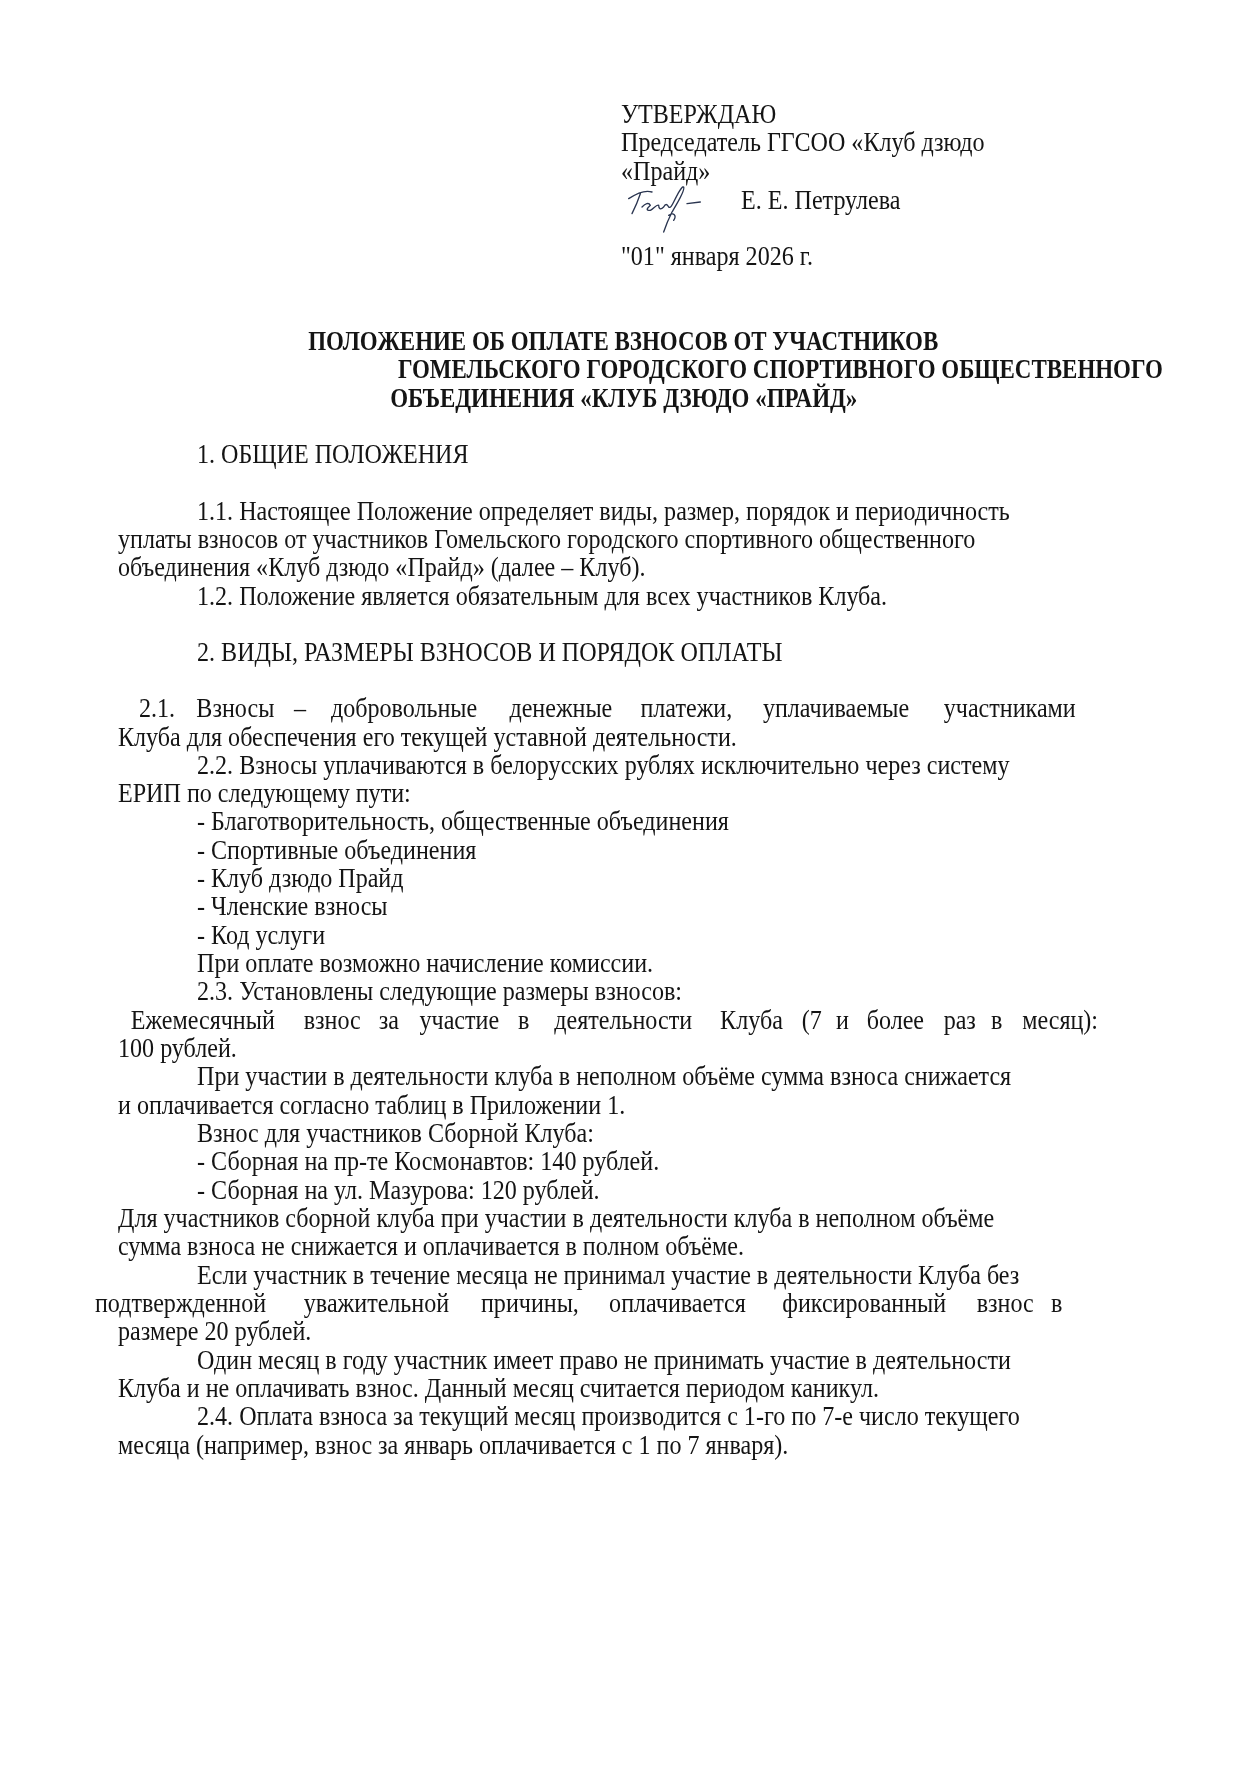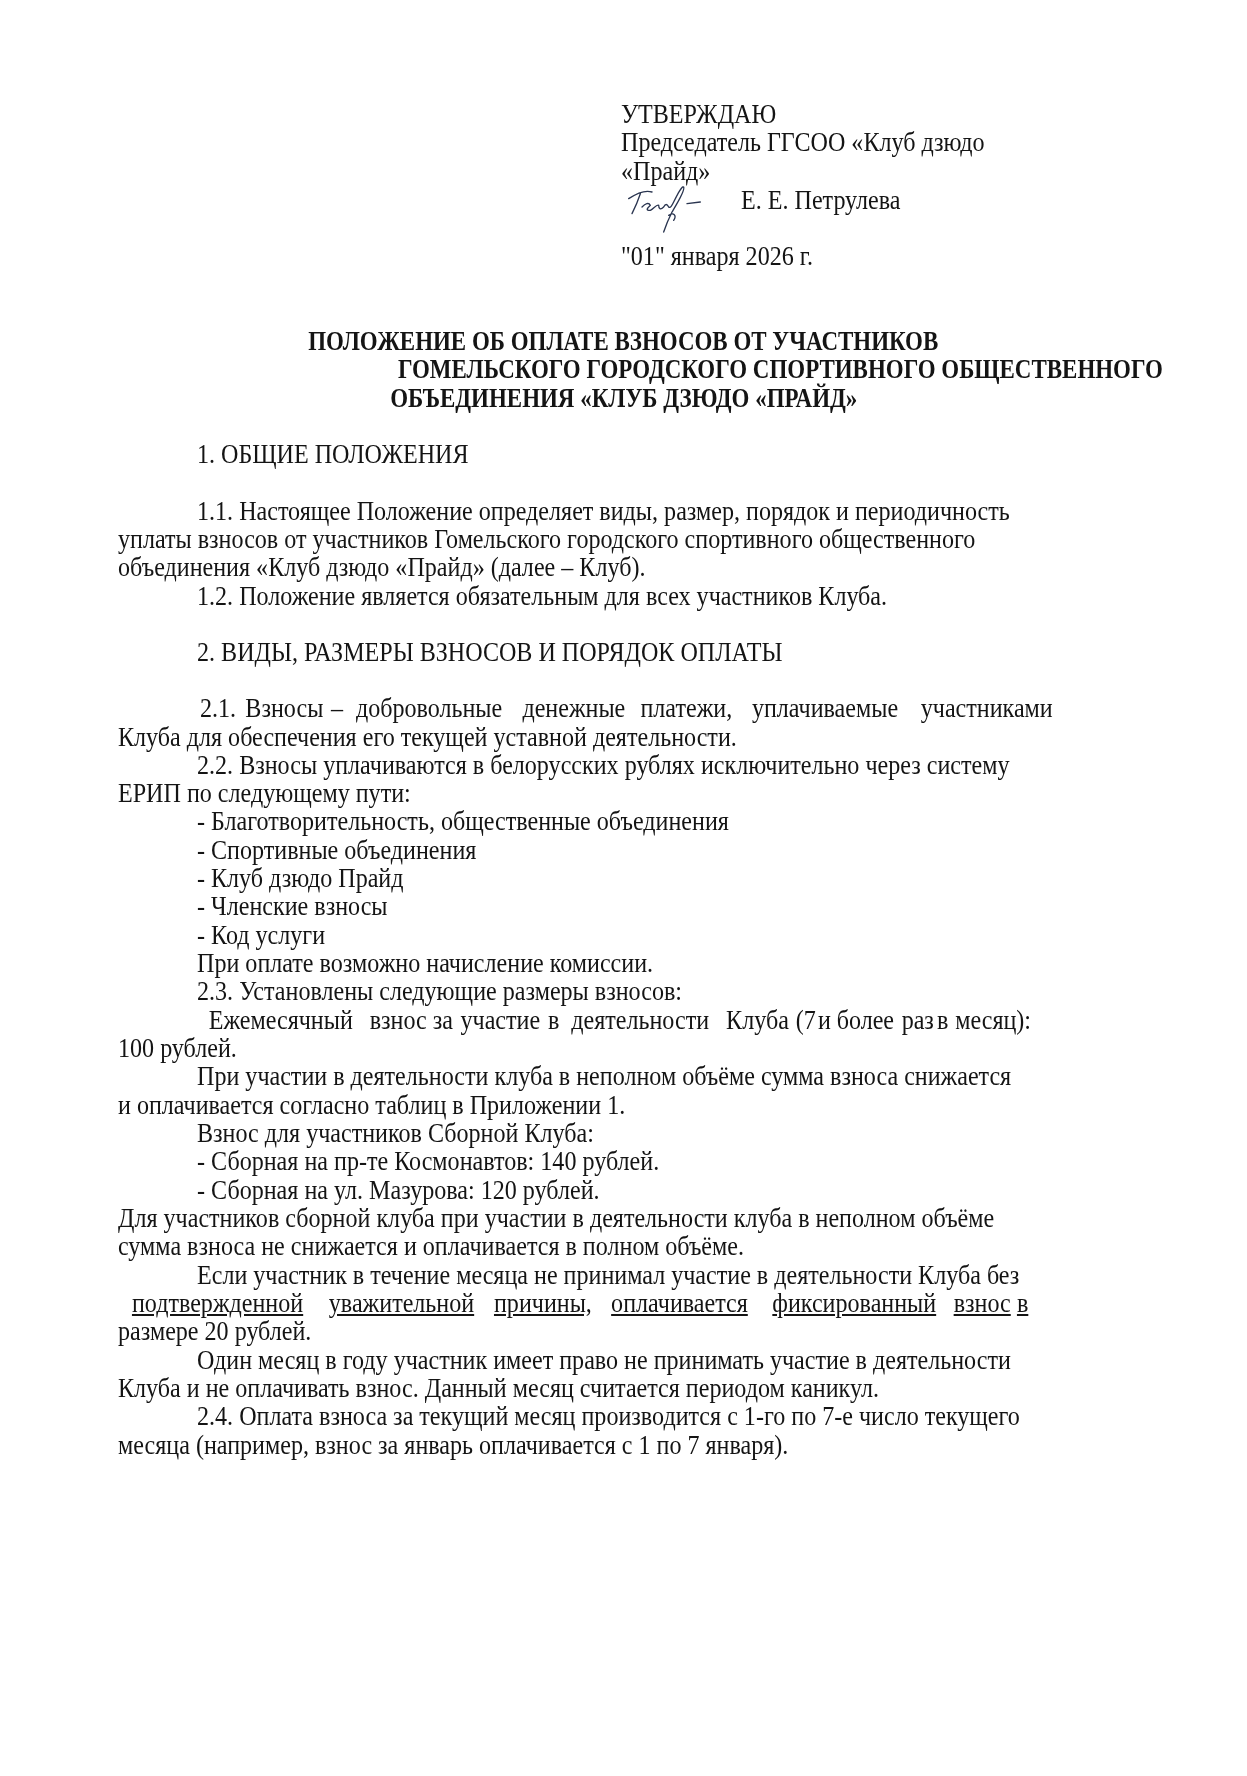--- a/index.html
+++ b/index.html
@@ -11,21 +11,21 @@
     .page { position: absolute; left: 0; top: 0; width: 1247px; height: 1776px; }
     .t {
       position: absolute; white-space: nowrap;
       font-size: 28px; line-height: 32px;
       transform-origin: 0 0;
     }
     .cond { transform: scaleX(0.86); }
     .bold { font-weight: bold; }
     .center { left: 0; width: 1247px; text-align: center; }
     .center-inner { display: inline-block; transform: scaleX(0.82); transform-origin: 50% 0; }
-    .justify-line { display: flex; justify-content: flex-start; }
+    .justify-line { display: flex; justify-content: center; gap: 12px; }
     .sig { position: absolute; left: 700px; top: 200px; width: 120px; height: 80px; }
   </style>
 </head>
 <body>
 
 <div class="page">
 
   <div>
     <div class="t cond" style="left:621px; top:98px;">УТВЕРЖДАЮ</div>
     <div class="t cond" style="left:621px; top:126px;">Председатель ГГСОО «Клуб дзюдо</div>
@@ -101,21 +101,21 @@
     <div class="t cond" style="left:118px; top:1089px;">и оплачивается согласно таблиц в Приложении 1.</div>
 
     <div class="t cond" style="left:197px; top:1117px;">Взнос для участников Сборной Клуба:</div>
     <div class="t cond" style="left:197px; top:1145px;">- Сборная на пр-те Космонавтов: 140 рублей.</div>
     <div class="t cond" style="left:197px; top:1174px;">- Сборная на ул. Мазурова: 120 рублей.</div>
 
     <div class="t cond" style="left:118px; top:1202px;">Для участников сборной клуба при участии в деятельности клуба в неполном объёме</div>
     <div class="t cond" style="left:118px; top:1230px;">сумма взноса не снижается и оплачивается в полном объёме.</div>
 
     <div class="t cond" style="left:197px; top:1259px;">Если участник в течение месяца не принимал участие в деятельности Клуба без</div>
-    <div class="t justify-line" id="line-absence" style="left:118px; top:1287px; width:908px;text-decoration:underline;">
+    <div class="t justify-line" id="line-absence" style="left:118px; top:1287px; width:908px;">
         <span style="display: inline-block; transform: scaleX(0.86); transform-origin: 50% 0px;">подтвержденной</span>
         <span style="display: inline-block; transform: scaleX(0.86); transform-origin: 50% 0px;">уважительной</span>
         <span style="display: inline-block; transform: scaleX(0.86); transform-origin: 50% 0px;">причины,</span>
         <span style="display: inline-block; transform: scaleX(0.86); transform-origin: 50% 0px;">оплачивается</span>
         <span style="display: inline-block; transform: scaleX(0.86); transform-origin: 50% 0px;">фиксированный</span>
         <span style="display: inline-block; transform: scaleX(0.86); transform-origin: 50% 0px;">взнос</span>
         <span style="display: inline-block; transform: scaleX(0.86); transform-origin: 50% 0px;">в</span>
       </div>
     <div class="t cond" style="left:118px; top:1315px;">размере 20 рублей.</div>
 

